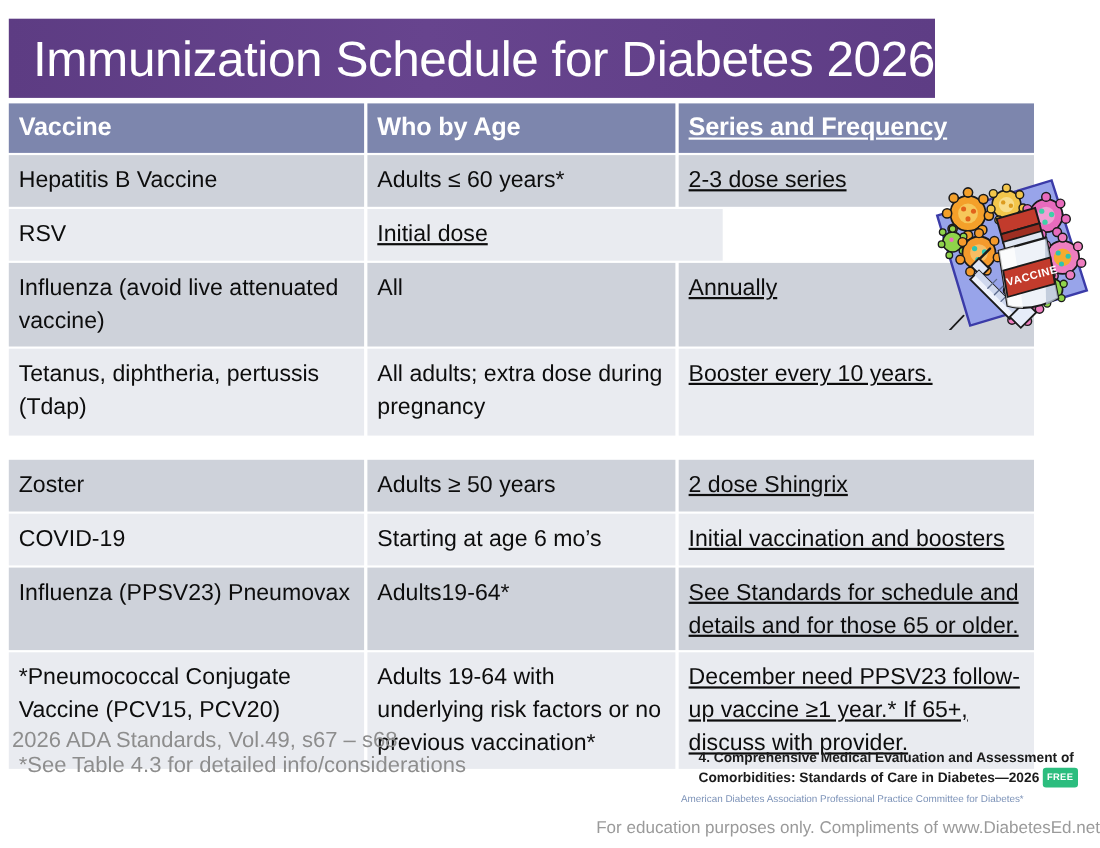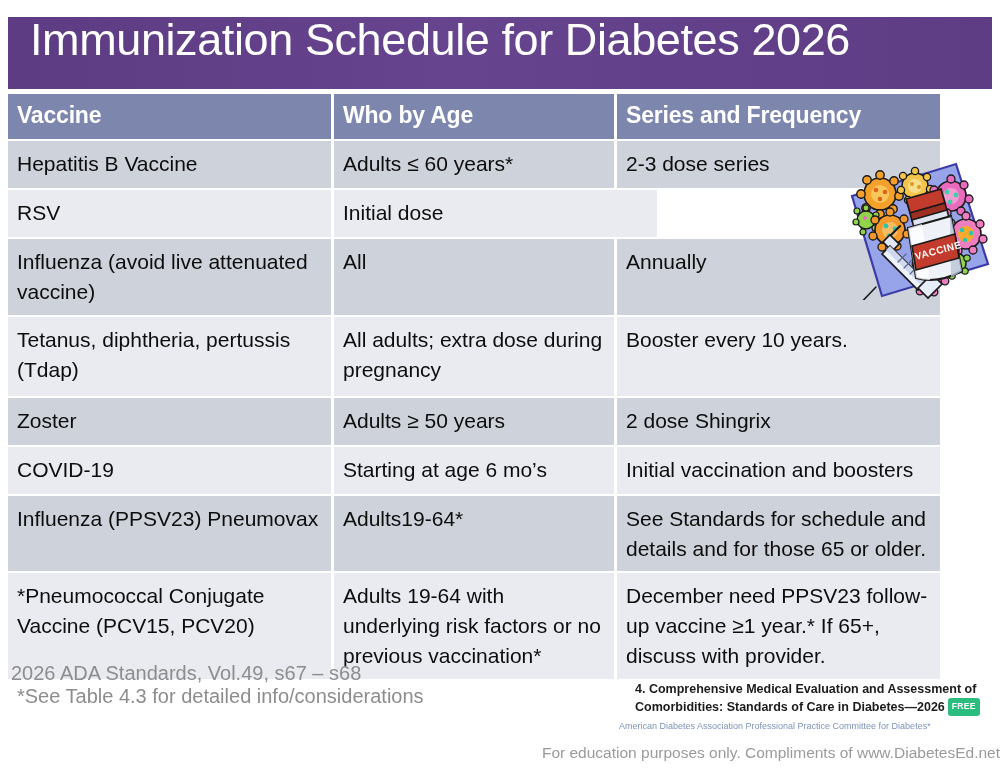--- a/index.html
+++ b/index.html
@@ -13,24 +13,25 @@
     font-family: "Liberation Sans", sans-serif;
     overflow: hidden;
     position: relative;
   }
 
   
   .title-banner {
     position: absolute;
     left: 8px;
     top: 17px;
-    width: 984px;
+    width: 842px;
     height: 72px;
     background: linear-gradient(90deg, #5d3c83 0%, #67448e 45%, #5e3d85 100%);
     display: flex;
+    align-items: center;
     box-sizing: border-box;
     padding-left: 22px;
   }
   .title-text {
     color: #ffffff;
     font-size: 45px;
     line-height: 1;
     font-weight: 400;
     letter-spacing: -0.4px;
     white-space: nowrap;
@@ -51,21 +52,21 @@
   .cell {
     box-sizing: border-box;
     padding: 8px 10px 8px 9px;
     font-size: 21px;
     line-height: 30px;
     color: #0d0d0d;
     overflow: hidden;
   }
   .c1 { width: 323px; margin-right: 3px; }
   .c2 { width: 280px; margin-right: 3px; }
-  .c3 { width: 323px; }
+  .c3 { width: 323px; text-decoration: underline; }
 
   
   .header-row .cell {
     background: #7d86ad;
     color: #ffffff;
     font-weight: bold;
     font-size: 23px;
     line-height: 27px;
     padding-top: 8px;
     padding-bottom: 8px;
@@ -75,21 +76,21 @@
   .header-row .cell { height: 45px; }
 
   
   .shade-dark .cell  { background: #ced2da; }
   .shade-light .cell { background: #e9ebf0; }
 
   .r-h1 .cell { height: 47px; }
   .r-h2 .cell { height: 47px; }
   .r-h3 .cell { height: 76px; }
   .r-h4 .cell { height: 79px; }
-  .r-h5 .cell { height: 47px; }
+  .r-h5 .cell { height: 47px; margin-top: 20px; }
   .r-h6 .cell { height: 47px; }
   .r-h7 .cell { height: 75px; }
   .r-h8 .cell { height: 106px; }
 
   
   .vaccine-art {
     position: absolute;
     left: 838px;
     top: 158px;
     width: 158px;

